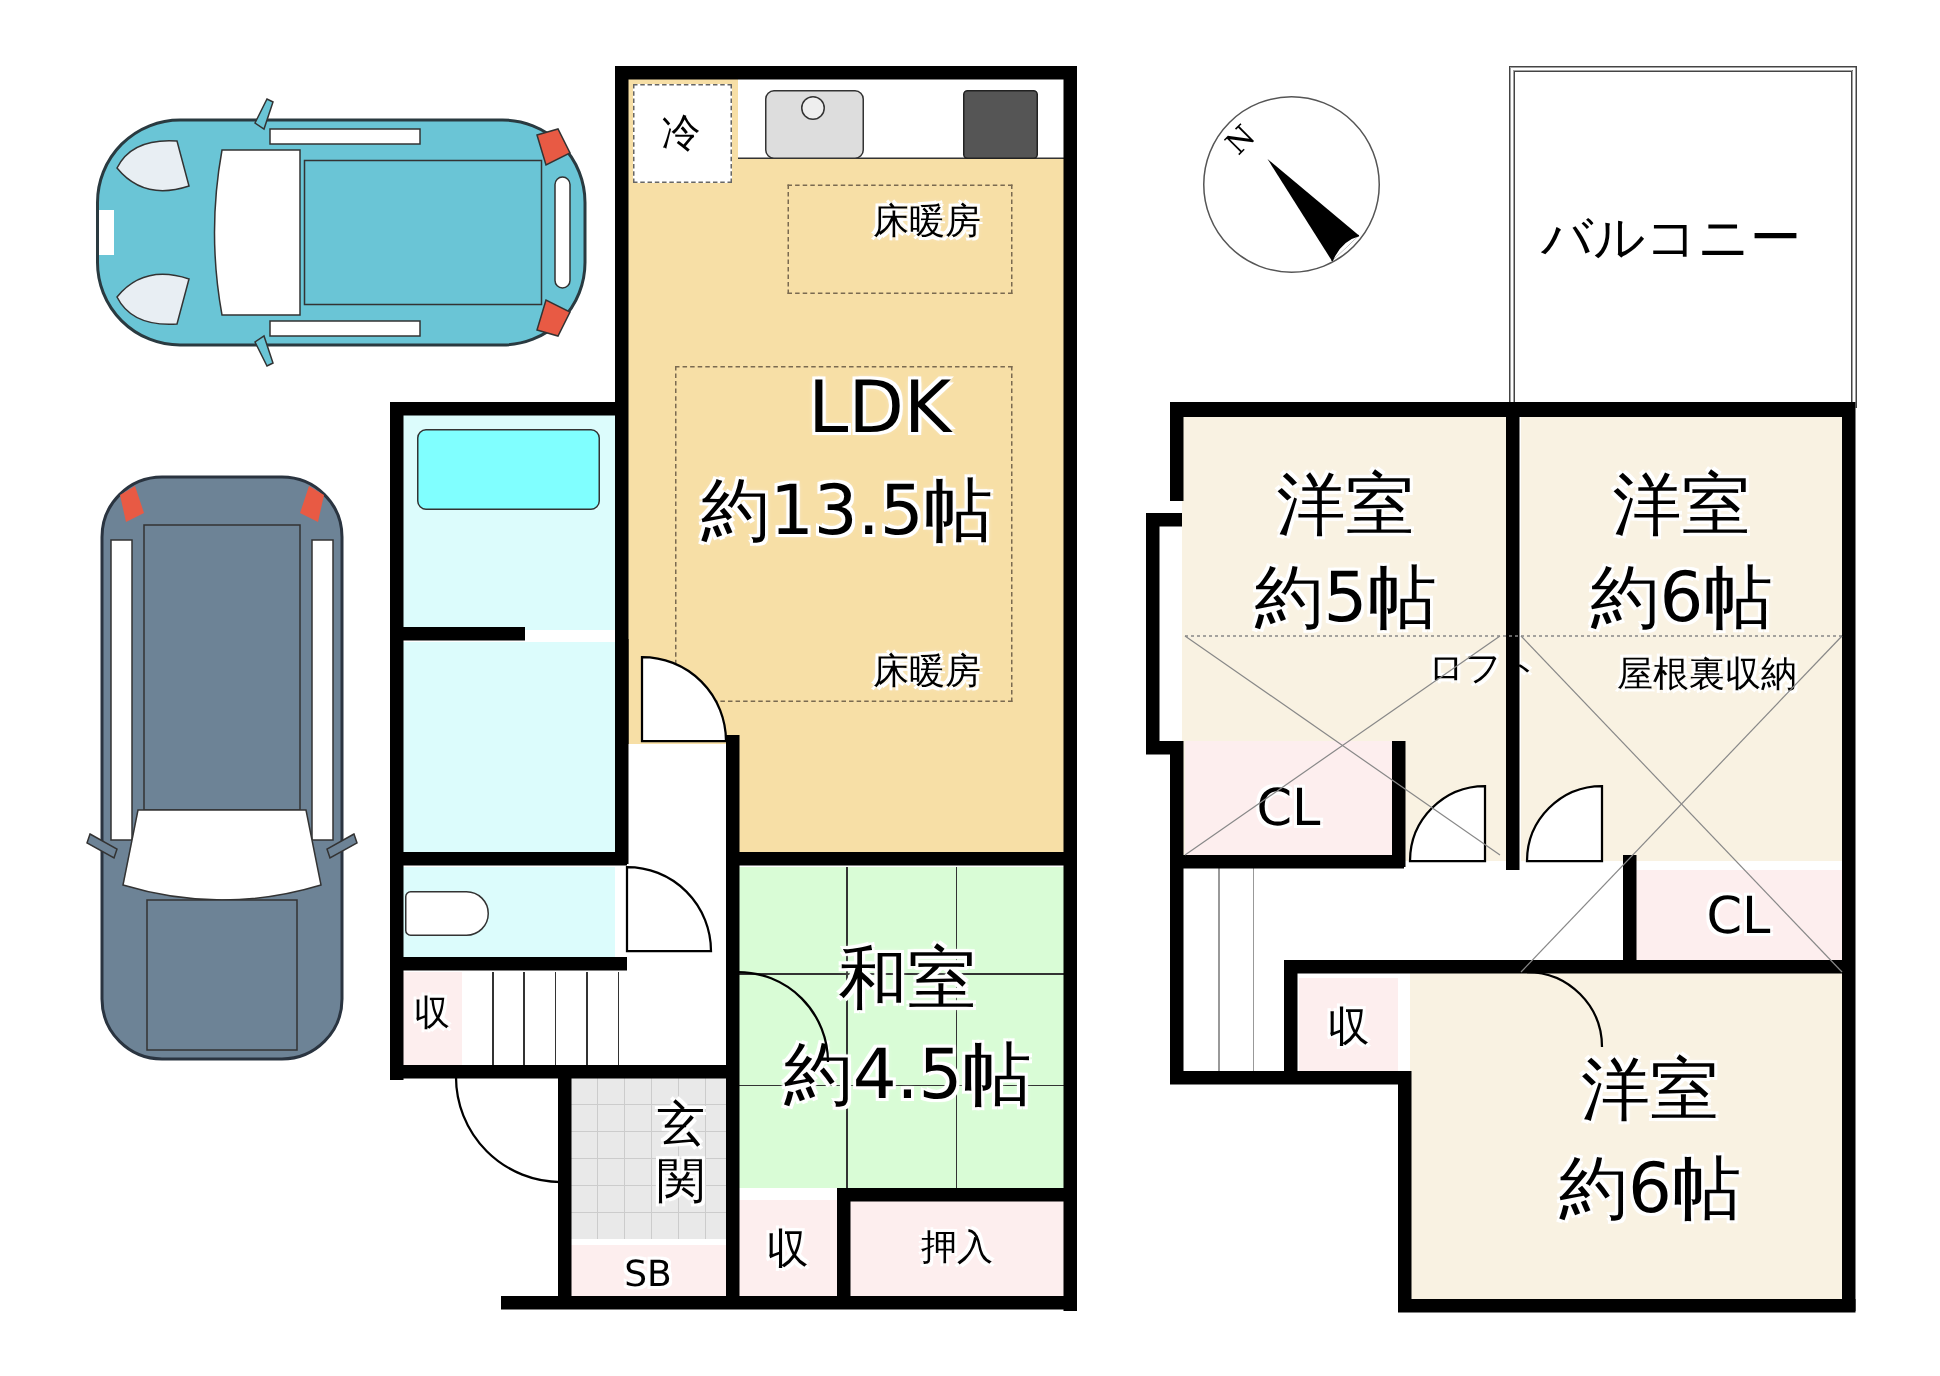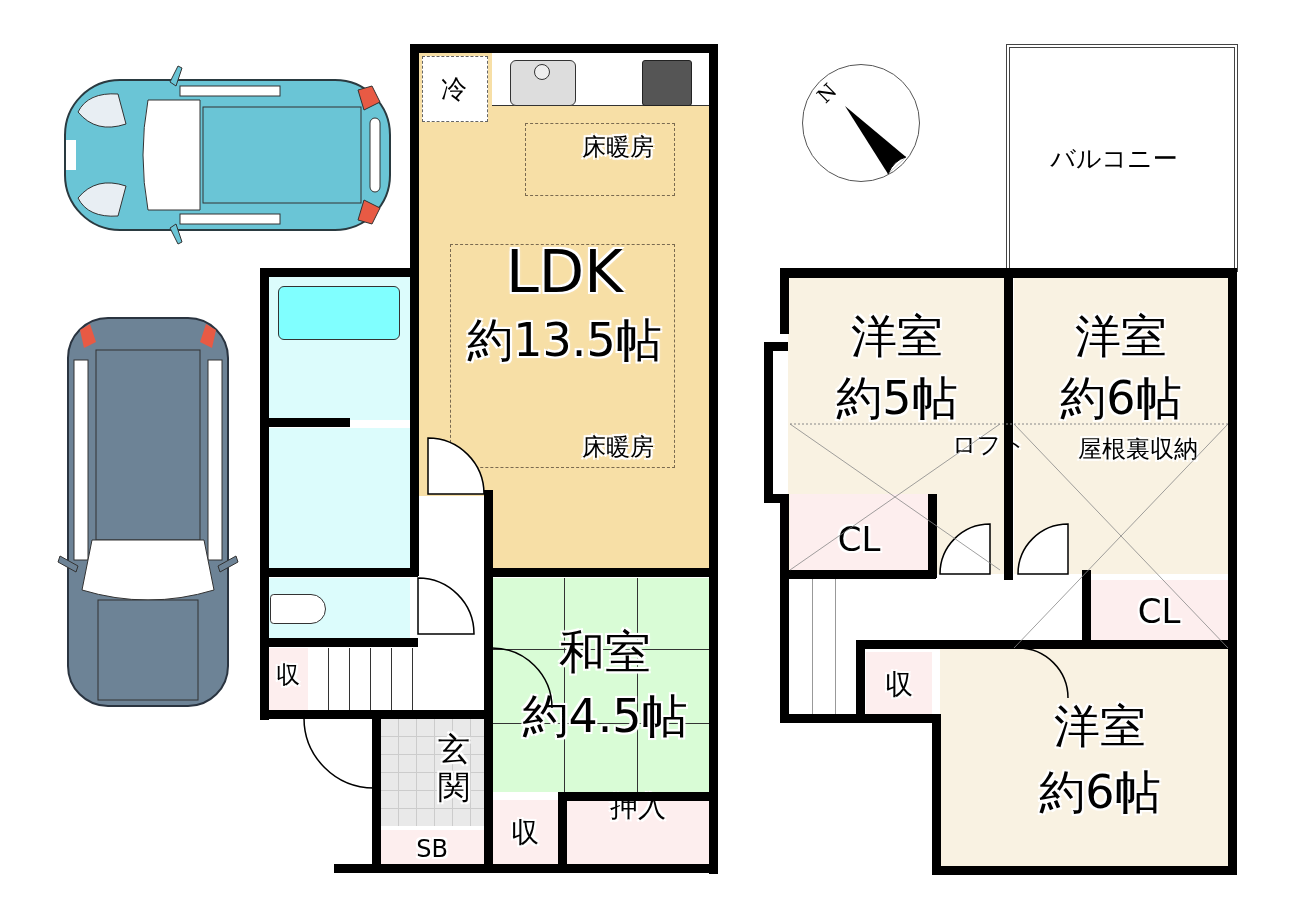--- a/index.html
+++ b/index.html
@@ -55,21 +55,21 @@
 <div class="room" style="left:492px;top:52px;width:218px;height:54px;background:#fff;border-bottom:1px solid #333;"></div>
 <div class="room" style="left:422px;top:56px;width:66px;height:66px;background:#fff;border:1.5px dashed #666;"></div>
 <div class="lbl mid" style="left:424px;top:70px;width:60px;font-size:26px;">冷</div>
 <div class="abs" style="left:510px;top:60px;width:64px;height:44px;background:#ddd;border:1.5px solid #333;border-radius:6px;"></div>
 <div class="abs" style="left:534px;top:64px;width:14px;height:14px;border:1px solid #333;border-radius:50%;background:#eee;"></div>
 <div class="abs" style="left:642px;top:60px;width:48px;height:44px;background:#555;border:1.5px solid #222;border-radius:3px;"></div>
 <div class="dash" style="left:525px;top:123px;width:150px;height:73px;"></div>
 <div class="lbl sm" style="left:582px;top:136px;">床暖房</div>
 <div class="dash" style="left:450px;top:244px;width:225px;height:224px;"></div>
 <div class="lbl sm" style="left:582px;top:436px;">床暖房</div>
-<div class="lbl big" style="left:418px;top:246px;width:293px;font-size:59px;">LDK</div>
+<div class="lbl big" style="left:440px;top:246px;width:293px;font-size:48px;">LDK</div>
 <div class="lbl big" style="left:418px;top:314px;width:293px;">約13.5帖</div>
 
 <div class="room" style="left:268px;top:276px;width:146px;height:144px;background:#dcfcfc;"></div>
 <div class="abs" style="left:278px;top:286px;width:120px;height:52px;background:#80ffff;border:1.5px solid #333;border-radius:6px;"></div>
 <div class="room" style="left:268px;top:428px;width:142px;height:140px;background:#dcfcfc;"></div>
 <div class="room" style="left:268px;top:578px;width:142px;height:62px;background:#dcfcfc;"></div>
 <div class="abs" style="left:270px;top:594px;width:54px;height:28px;background:#fff;border:1.5px solid #333;border-radius:4px 16px 16px 4px;"></div>
 <div class="room" style="left:418px;top:496px;width:70px;height:212px;background:#fff;"></div>
 
 <div class="room" style="left:268px;top:648px;width:40px;height:62px;background:#fdeeee;"></div>
@@ -82,21 +82,21 @@
 </div>
 <div class="room" style="left:380px;top:830px;width:104px;height:34px;background:#fdeeee;"></div>
 <div class="lbl sm" style="left:380px;top:838px;width:104px;">SB</div>
 
 <div class="room" style="left:492px;top:578px;width:218px;height:214px;background-color:#d9fcd6;background-image:linear-gradient(90deg,transparent 72px,#333 72px,#333 73px,transparent 73px,transparent 145px,#333 145px,#333 146px,transparent 146px),linear-gradient(transparent 71px,#333 71px,#333 72px,transparent 72px,transparent 145px,#333 145px,#333 146px,transparent 146px);"></div>
 <div class="lbl big" style="left:500px;top:626px;width:210px;">和室</div>
 <div class="lbl big" style="left:500px;top:690px;width:210px;">約4.5帖</div>
 <div class="room" style="left:492px;top:800px;width:66px;height:66px;background:#fdeeee;"></div>
 <div class="lbl mid" style="left:492px;top:814px;width:66px;font-size:28px;">収</div>
 <div class="room" style="left:566px;top:800px;width:144px;height:66px;background:#fdeeee;"></div>
-<div class="lbl mid" style="left:566px;top:788px;width:144px;font-size:28px;">押入</div>
+<div class="lbl mid" style="left:566px;top:812px;width:144px;font-size:24px;">押入</div>
 
 <div class="wall" style="left:410px;top:44px;width:308px;height:9px;"></div>
 <div class="wall" style="left:410px;top:44px;width:9px;height:452px;"></div>
 <div class="wall" style="left:709px;top:44px;width:9px;height:830px;"></div>
 <div class="wall" style="left:260px;top:268px;width:158px;height:9px;"></div>
 <div class="wall" style="left:260px;top:268px;width:9px;height:452px;"></div>
 <div class="wall" style="left:260px;top:418px;width:90px;height:9px;"></div>
 <div class="wall" style="left:260px;top:568px;width:158px;height:9px;"></div>
 <div class="wall" style="left:260px;top:638px;width:158px;height:9px;"></div>
 <div class="wall" style="left:260px;top:710px;width:230px;height:9px;"></div>
@@ -109,21 +109,21 @@
 <div class="wall" style="left:372px;top:718px;width:9px;height:150px;"></div>
 
 <div class="abs" style="left:802px;top:64px;width:116px;height:116px;border:1px solid #555;border-radius:50%;"></div>
 <svg width="1293" height="917">
   <polygon points="845,106 906,157 888,174" fill="#000"></polygon>
   <path d="M888 174 q6 -14 18 -17" fill="#fff" stroke="#000"></path>
 </svg>
 <div class="lbl sm" style="left:818px;top:82px;font-family:'DejaVu Serif',serif;font-size:20px;transform:rotate(-45deg);">N</div>
 
 <div class="room" style="left:1006px;top:44px;width:232px;height:228px;border:4px double #444;background:#fff;border-bottom:none;"></div>
-<div class="lbl mid" style="left:1006px;top:140px;width:216px;font-size:25px;">バルコニー</div>
+<div class="lbl mid" style="left:1006px;top:140px;width:216px;font-size:34px;">バルコニー</div>
 
 <div class="room" style="left:788px;top:278px;width:218px;height:296px;background:#f9f2e2;"></div>
 <div class="room" style="left:1014px;top:278px;width:214px;height:296px;background:#f9f2e2;"></div>
 <div class="room" style="left:788px;top:578px;width:296px;height:66px;background:#fff;"></div>
 <div class="room" style="left:790px;top:578px;width:66px;height:140px;background:repeating-linear-gradient(90deg,#fff 0 22px,#333 22px 23px);opacity:0.5;"></div>
 <div class="room" style="left:940px;top:648px;width:288px;height:218px;background:#f9f2e2;"></div>
 
 <div class="lbl big" style="left:788px;top:310px;width:218px;">洋室</div>
 <div class="lbl big" style="left:788px;top:372px;width:218px;">約5帖</div>
 <div class="lbl sm" style="left:952px;top:434px;">ロフト</div>

